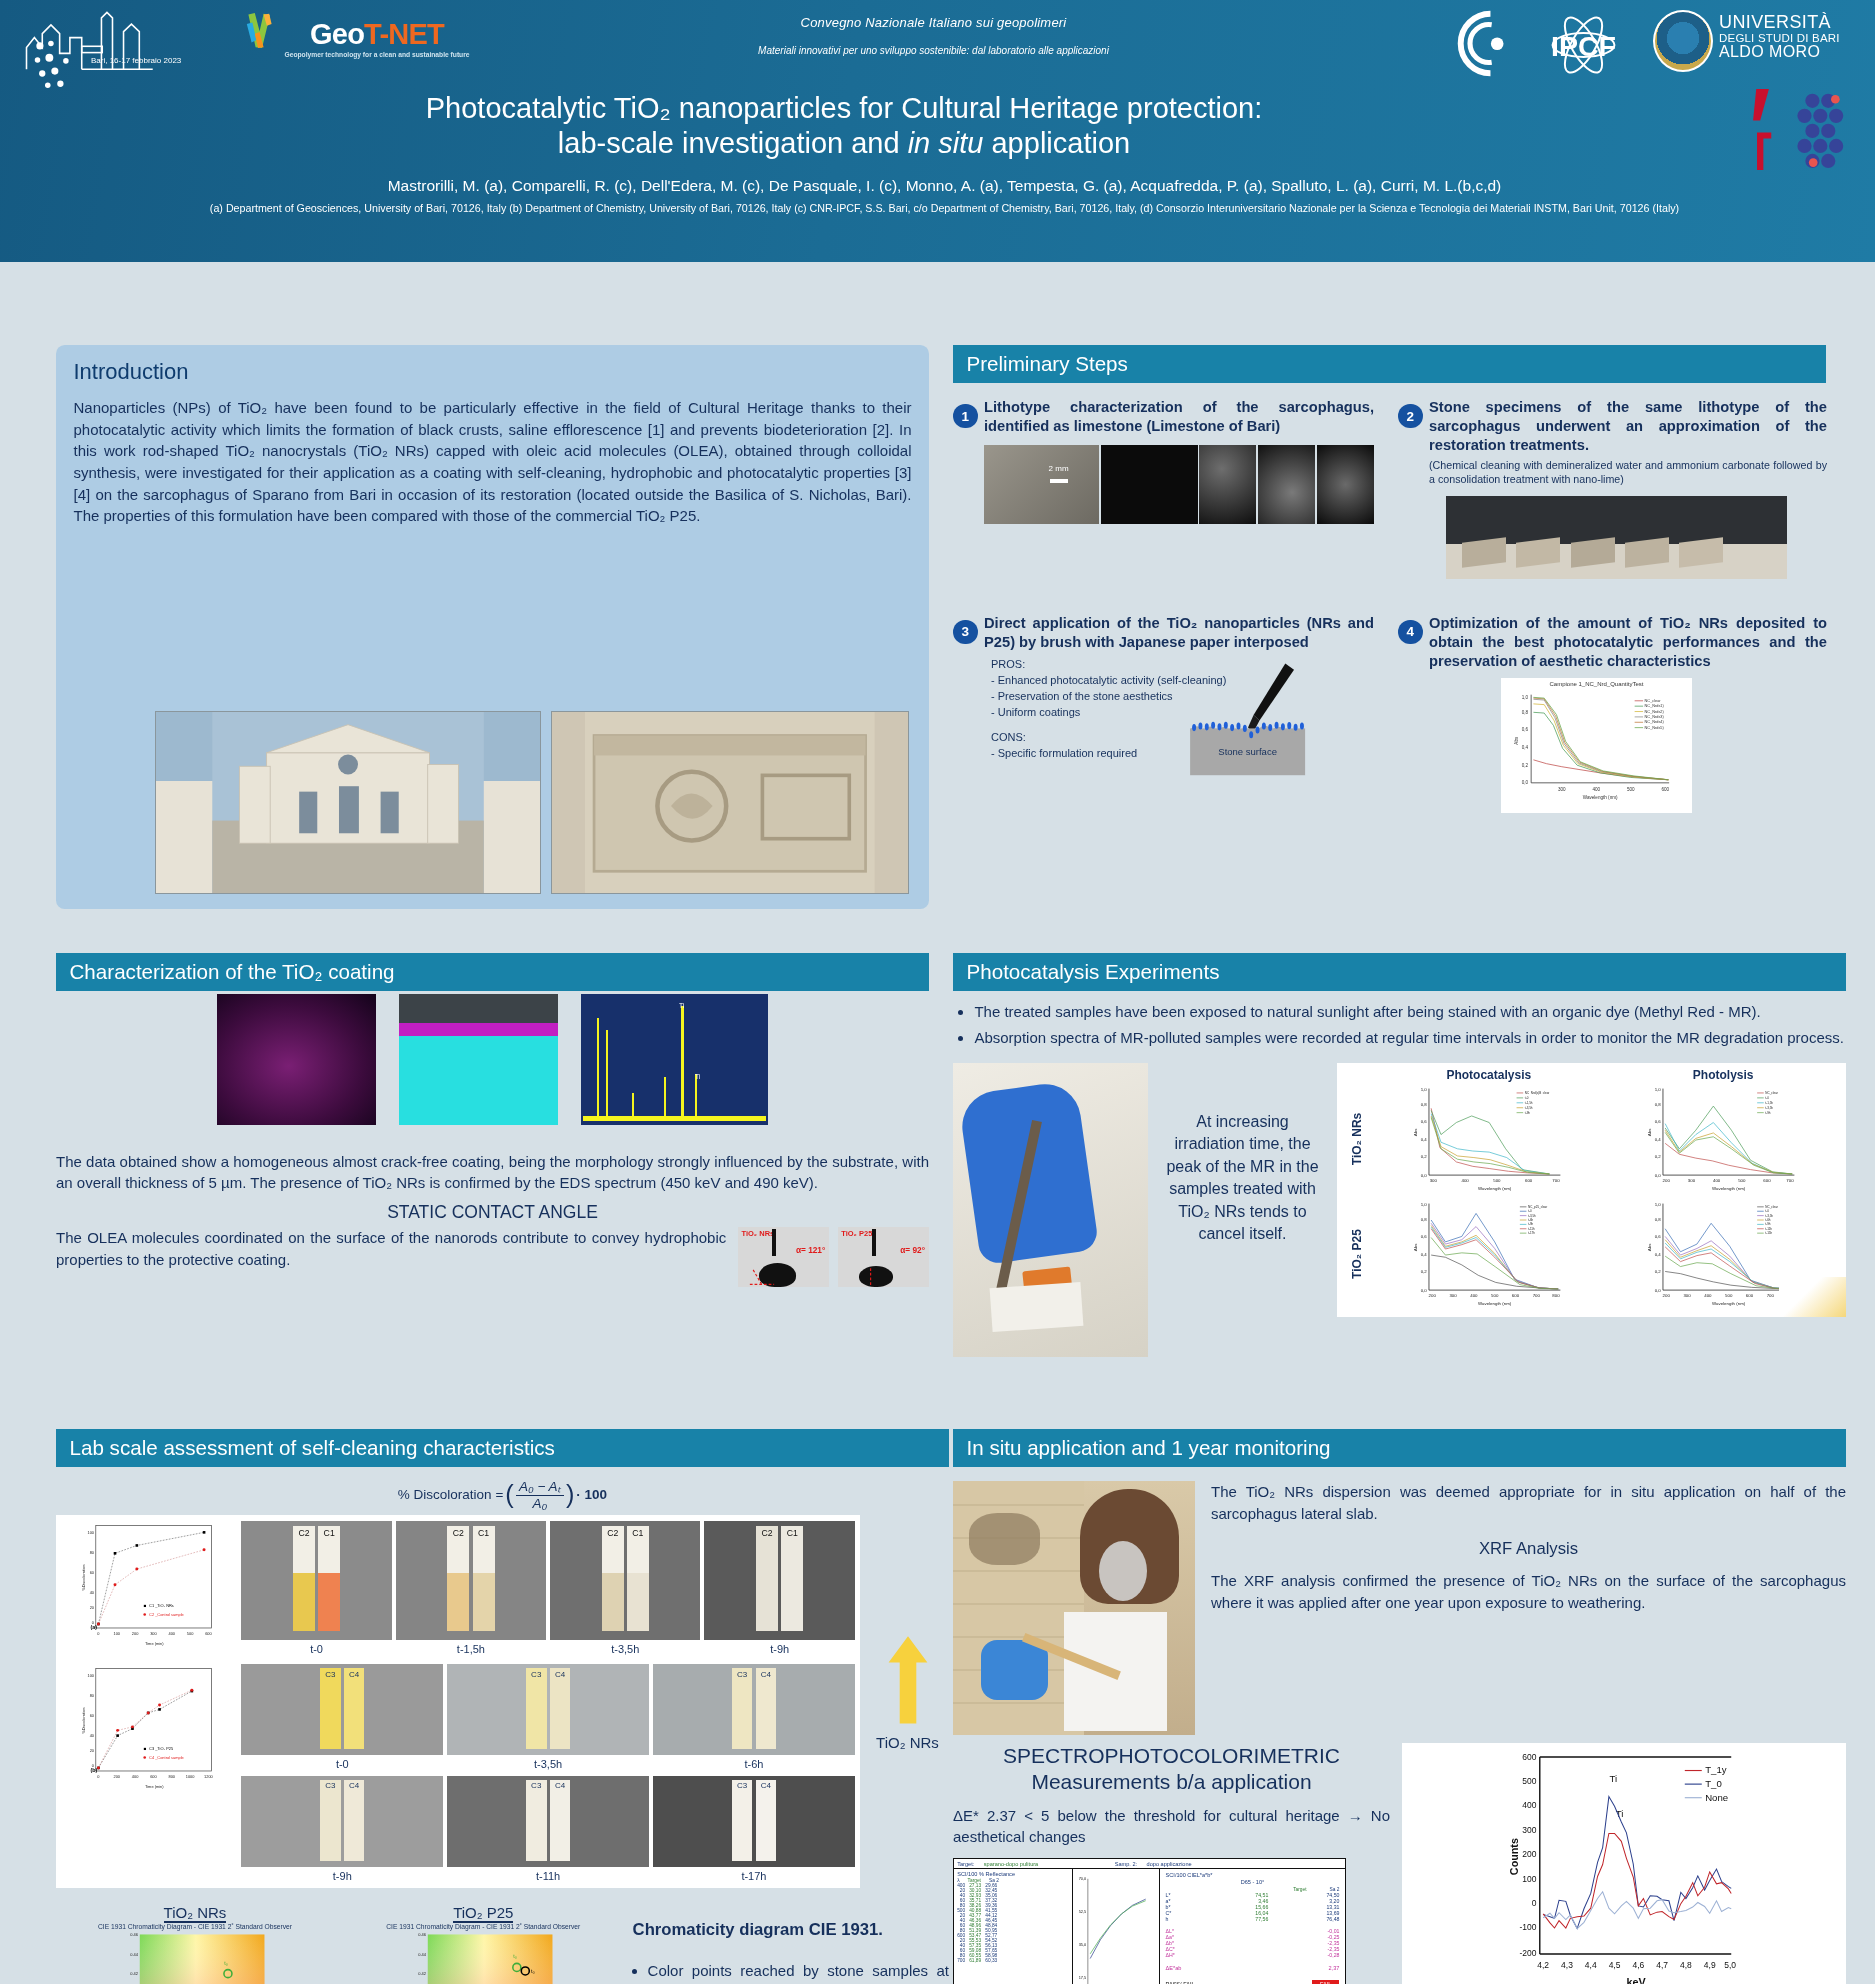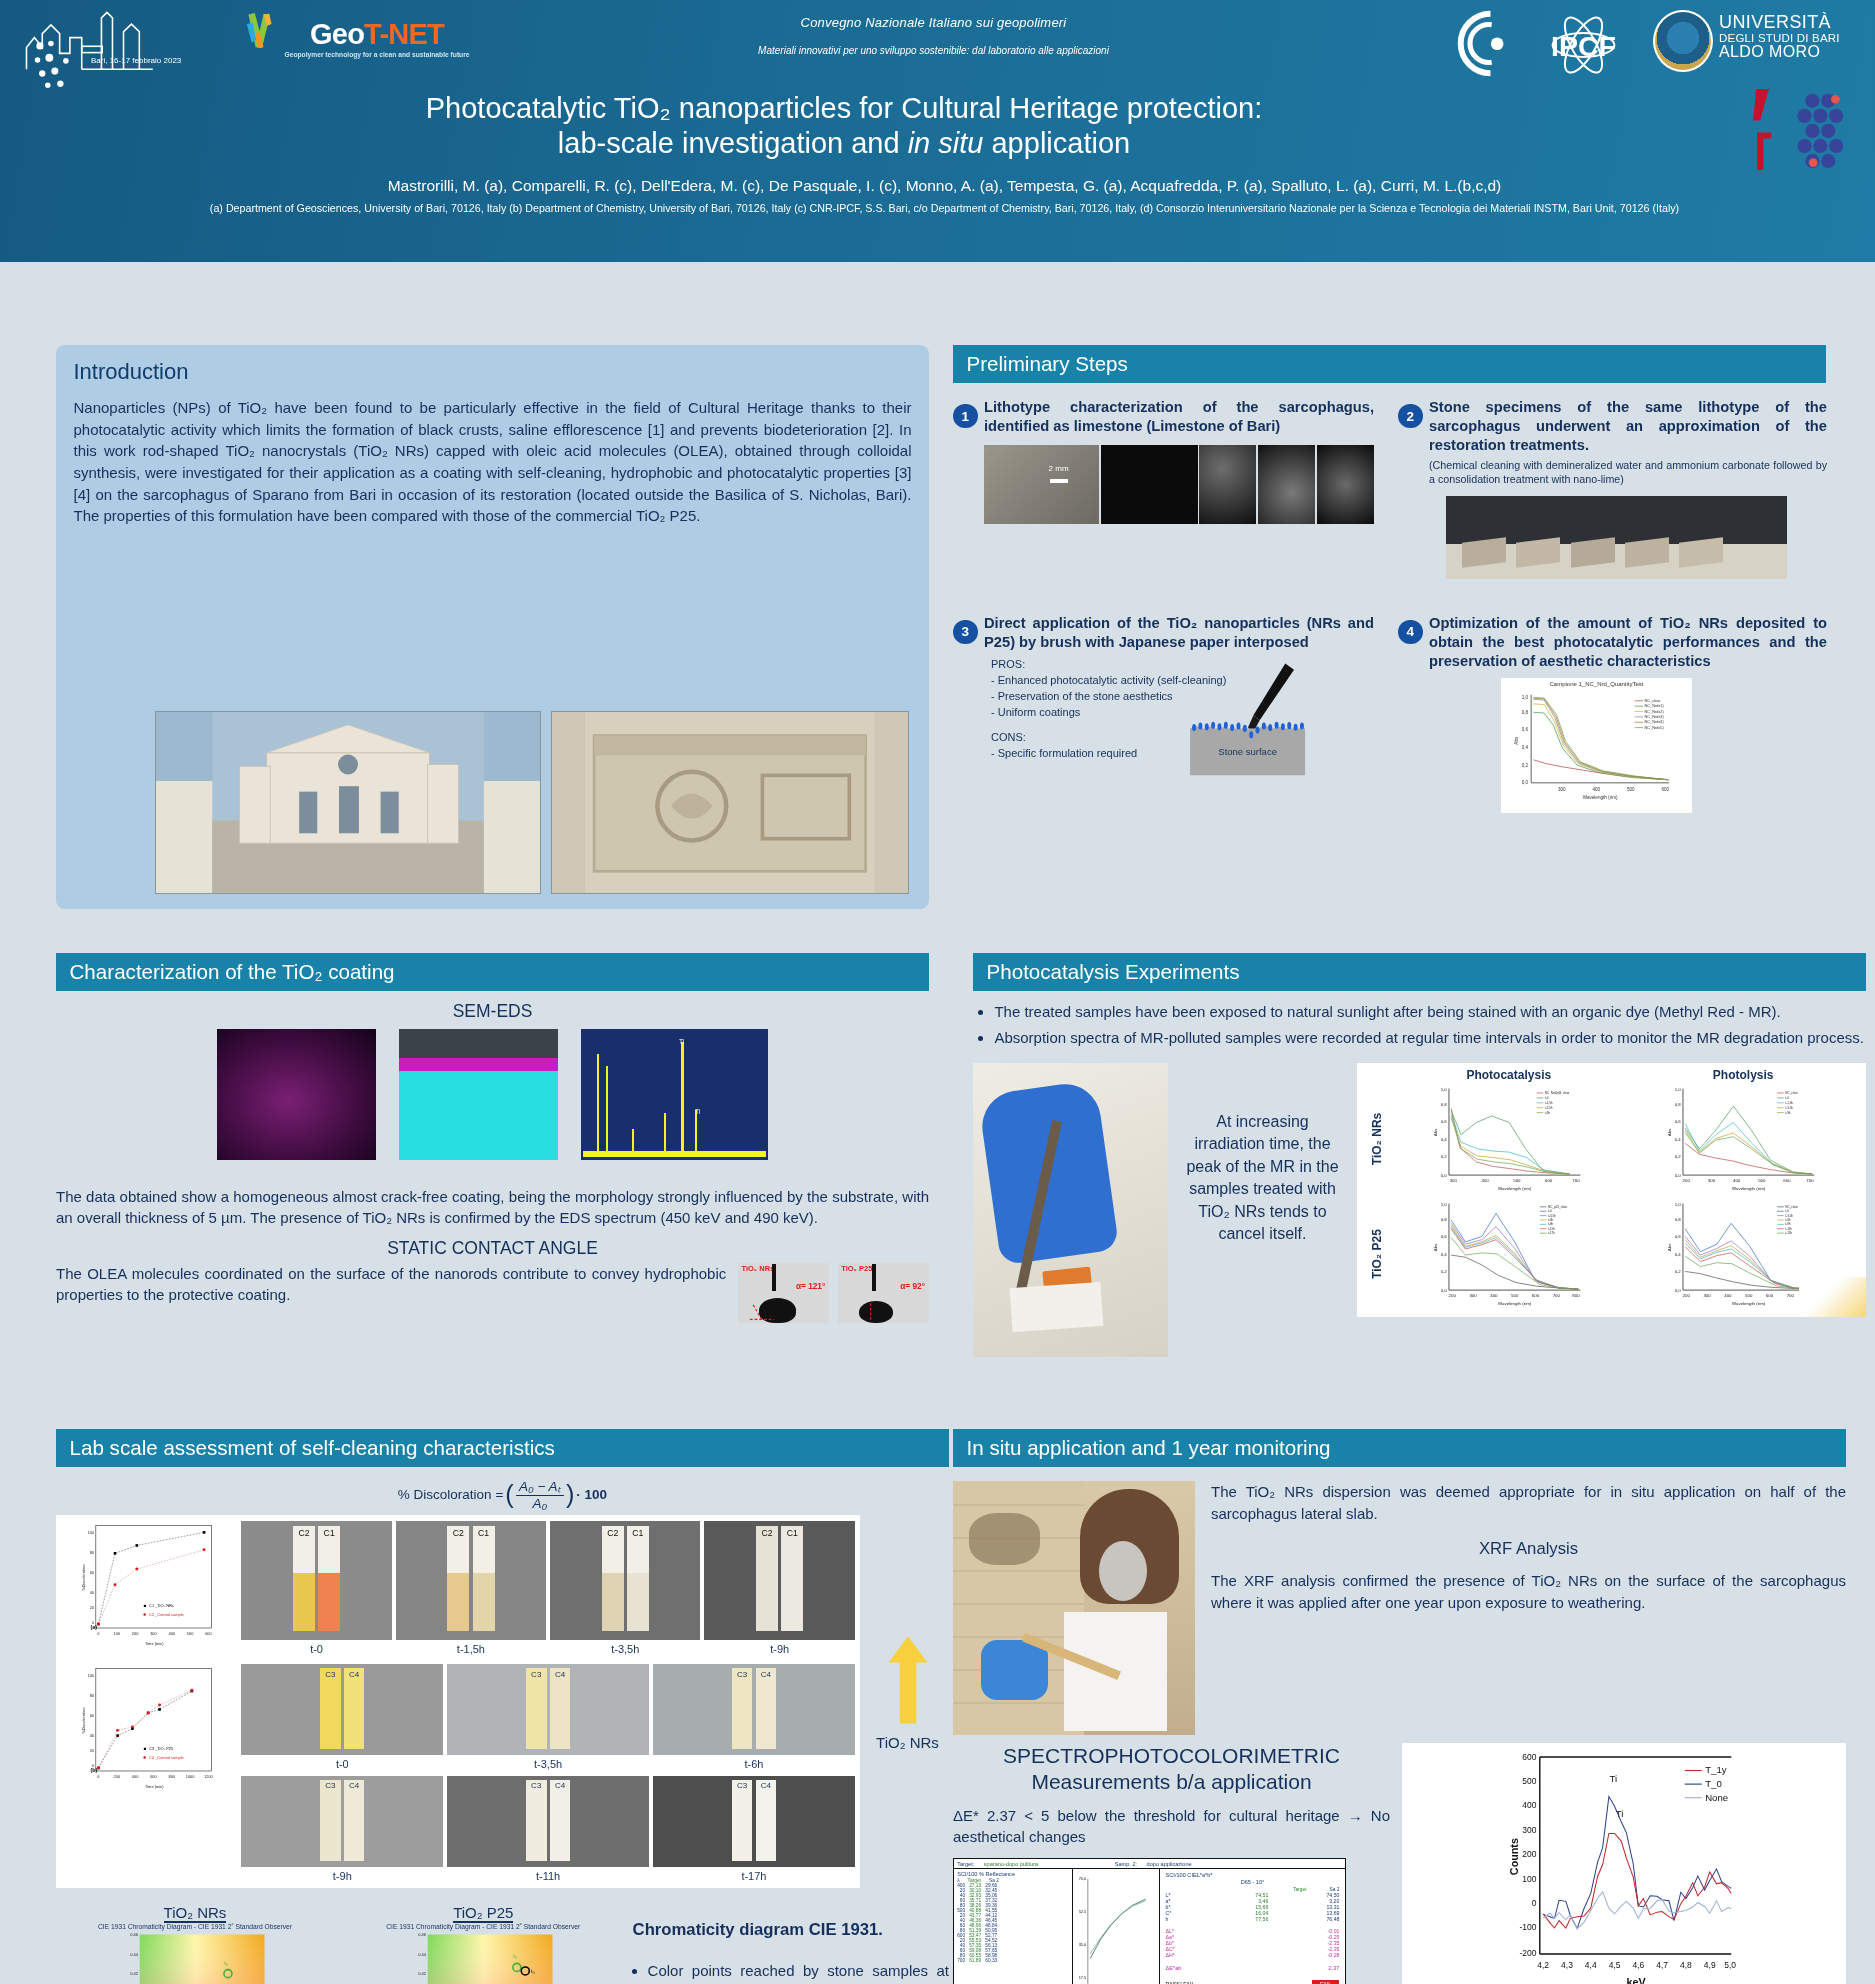--- a/index.html
+++ b/index.html
@@ -118,21 +118,21 @@
 
   
   #contact-row { display:flex; align-items:flex-start; gap:12px; margin-top:4px; }
   .ca-img { width:91px; height:60px; background:#d8d8d8; position:relative; }
   .ca-title { position:absolute; left:3.2px; top:1.6px; color:#e01b1b; font-size:7.5px; font-weight:bold; }
   .ca-angle { position:absolute; right:4px; top:18px; color:#e01b1b; font-size:8.3px; font-weight:bold; }
   .ca-drop { position:absolute; left:20.6px; bottom:0; width:37px; height:24.6px; background:#111; border-radius:50% 50% 42% 42%; }
   .ca-needle { position:absolute; left:34px; top:1.6px; width:3.6px; height:27px; background:#111; }
 
   
-  #photocatalysis { left:953px; top:953px; width:893px;margin-left:20px; }
+  #photocatalysis { left:953px; top:953px; width:893px; }
   ul.bullets { margin-left:21.4px; margin-top:10.3px; }
   ul.bullets li { font-size:15px; line-height:1.44; text-align:justify; margin-bottom:4px; }
 
   
   #labscale { left:56px; top:1429px; width:893px; }
   .white-card { background:#fff; }
 
   
   #insitu { left:953px; top:1429px; width:893px; }
   .nrs-underline { border-bottom:2px solid #16305c; }
@@ -400,21 +400,20 @@
             <text x="356" y="109" fill="#333">NC_Nrds5)</text>
           </g>
         </svg>
       </div>
     </div>
   </div>
 </div>
 
 <div class="panel" id="characterization">
   <div class="section-bar">Characterization of the TiO₂ coating</div>
-  <div class="center-head">SEM-EDS</div>
   <div id="sem-row">
     <div class="sem sem1"></div>
     <div class="sem sem2"></div>
     <div class="sem sem3">
       <div class="base"></div>
       <div class="pk" style="left:16px;height:103px;width:2.4px;"></div>
       <div class="pk" style="left:24.6px;height:91px;width:2.4px;"></div>
       <div class="pk" style="left:51px;height:28px;"></div>
       <div class="pk" style="left:83px;height:44px;width:2px;"></div>
       <div class="pk" style="left:100px;height:115px;width:2.8px;"></div>

